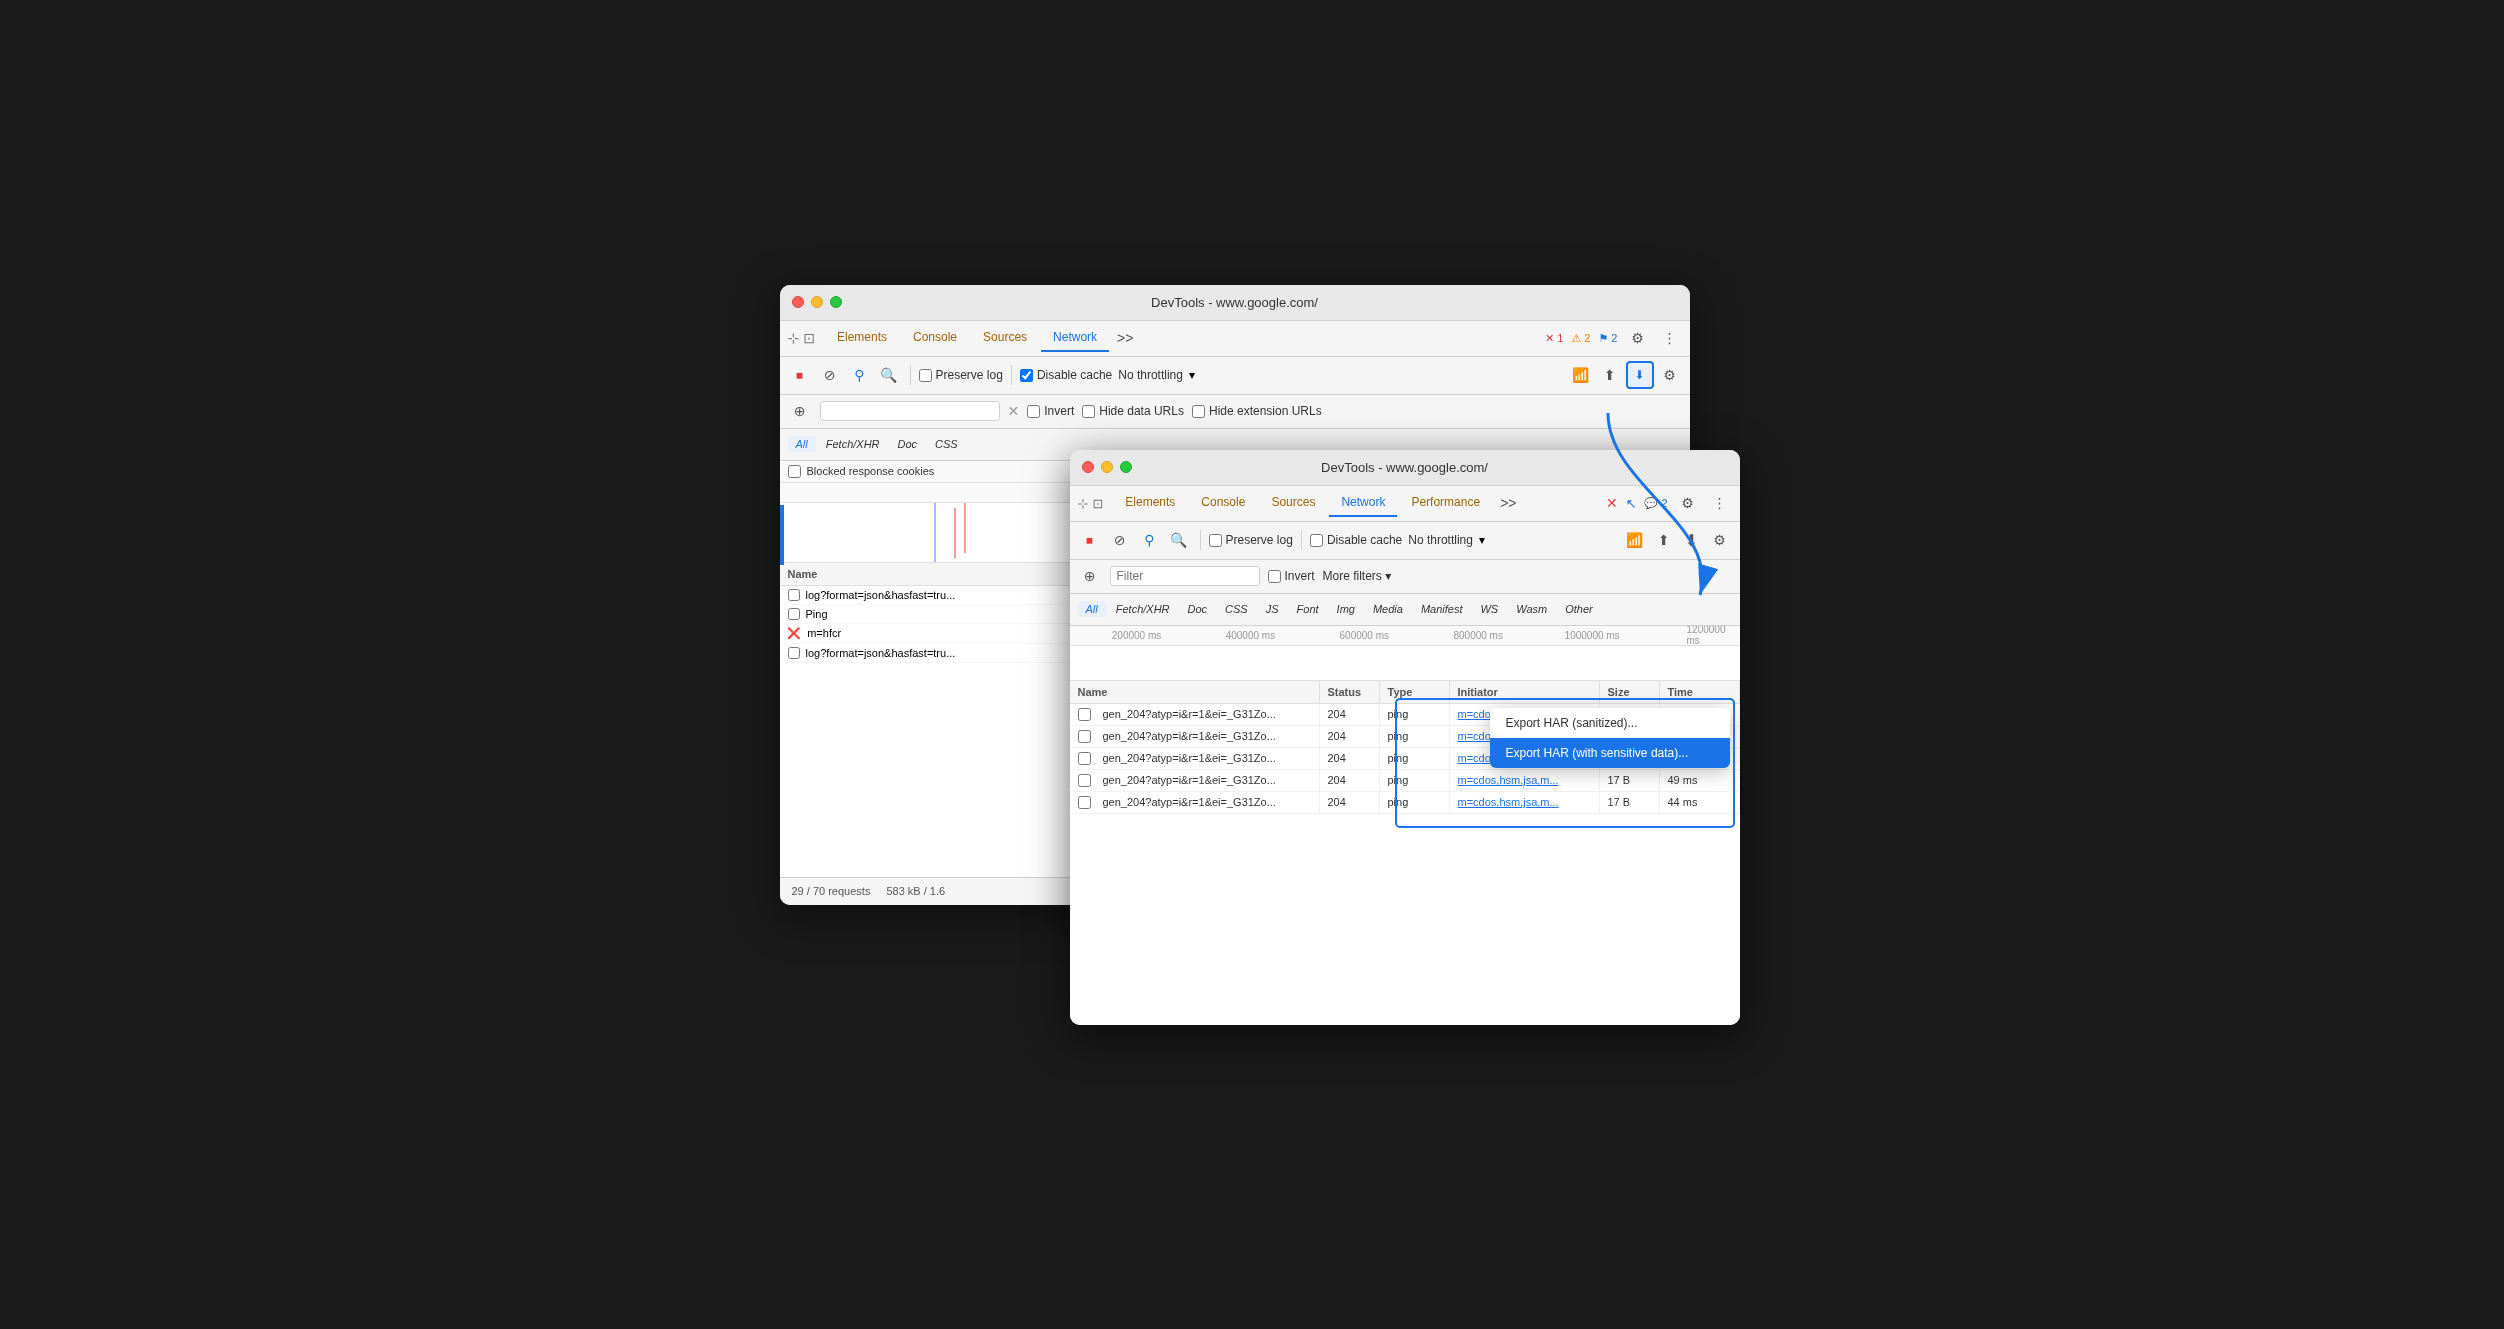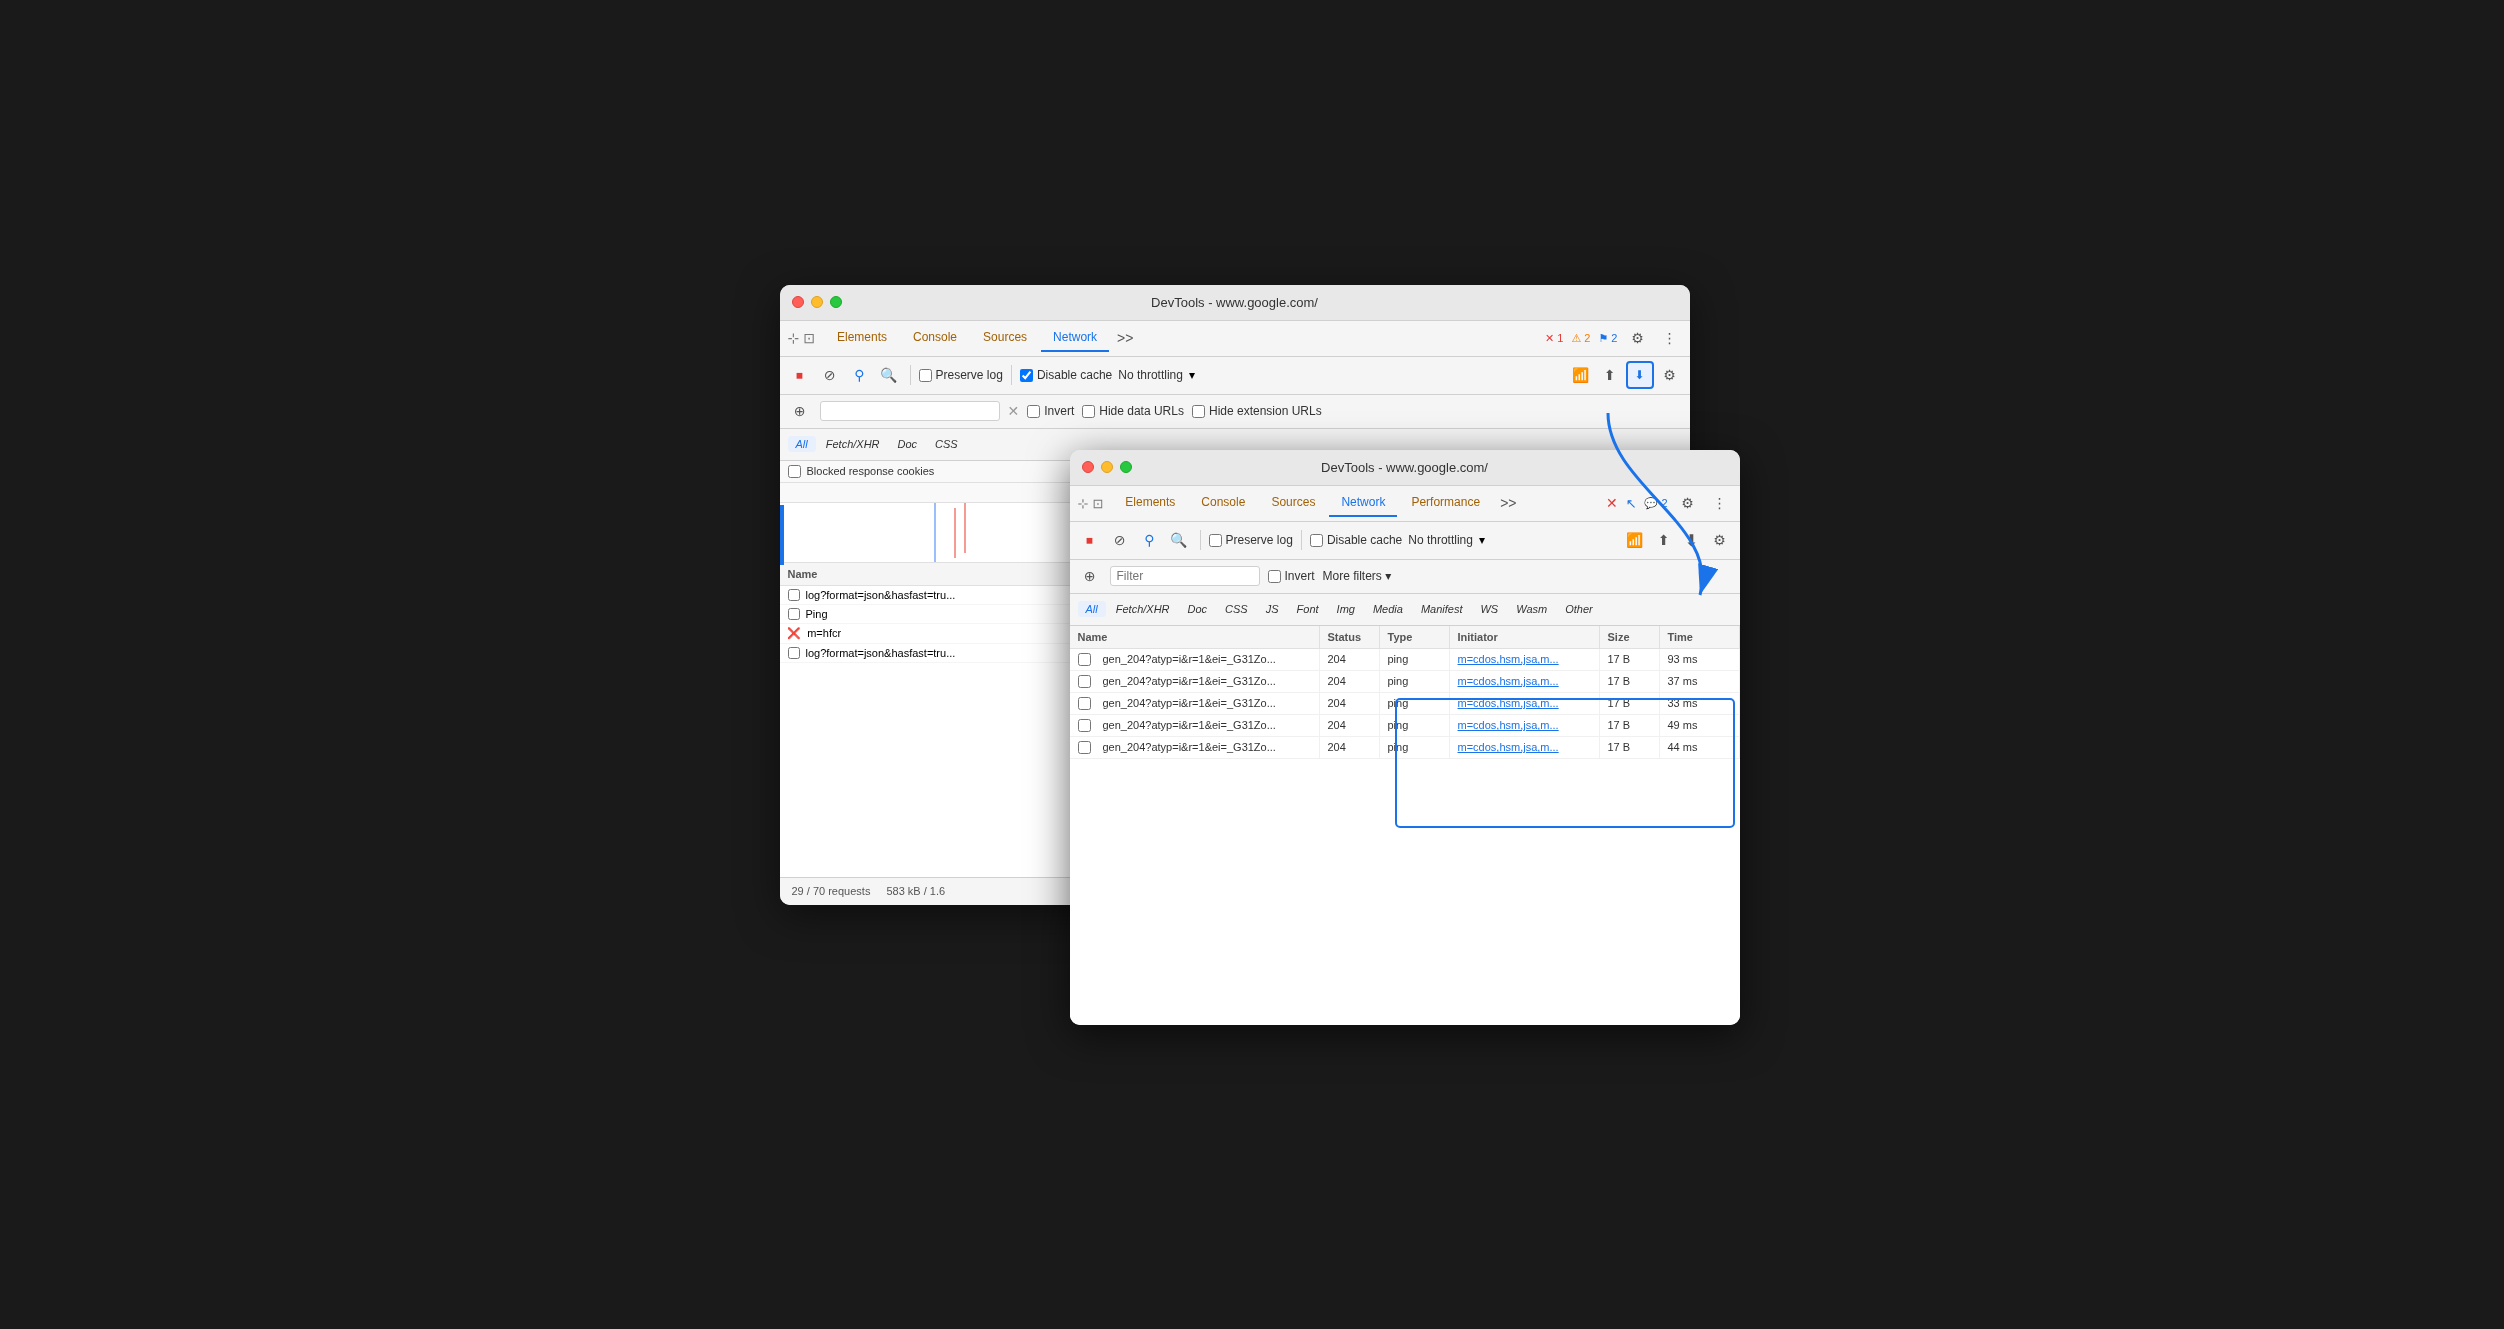--- a/index.html
+++ b/index.html
@@ -605,20 +605,30 @@
         <button class="type-btn">JS</button>
         <button class="type-btn">Font</button>
         <button class="type-btn">Img</button>
         <button class="type-btn">Media</button>
         <button class="type-btn">Manifest</button>
         <button class="type-btn">WS</button>
         <button class="type-btn">Wasm</button>
         <button class="type-btn">Other</button>
       </div>
 
+      <div class="timeline-area" style="height:55px;">
+        <div class="timeline-ruler">
+          <span class="ruler-mark" style="left:10%;">200000 ms</span>
+          <span class="ruler-mark" style="left:27%;">400000 ms</span>
+          <span class="ruler-mark" style="left:44%;">600000 ms</span>
+          <span class="ruler-mark" style="left:61%;">800000 ms</span>
+          <span class="ruler-mark" style="left:78%;">1000000 ms</span>
+          <span class="ruler-mark" style="left:95%;">1200000 ms</span>
+        </div>
+      </div>
 
       <div class="network-table" style="flex:1;overflow:auto;">
         <div class="table-header">
           <div class="th">Name</div>
           <div class="th">Status</div>
           <div class="th">Type</div>
           <div class="th">Initiator</div>
           <div class="th">Size</div>
           <div class="th">Time</div>
         </div>
@@ -679,20 +689,24 @@
           <div class="td">204</div>
           <div class="td">ping</div>
           <div class="td td-link">m=cdos,hsm,jsa,m...</div>
           <div class="td">17 B</div>
           <div class="td">44 ms</div>
         </div>
       </div>
 
     </div>
 
+    <div class="context-menu" style="top:258px;right:10px;">
+      <div class="menu-item">Export HAR (sanitized)...</div>
+      <div class="menu-item highlighted">Export HAR (with sensitive data)...</div>
+    </div>
 
     <div style="position:absolute;top:248px;right:5px;width:340px;height:130px;border:2.5px solid #1a73e8;border-radius:5px;pointer-events:none;z-index:200;"></div>
   </div>
 
   <svg class="arrow-svg" style="top:0;left:0;width:960px;height:760px;" viewBox="0 0 960 760">
     <defs>
       <marker id="arrowhead" markerWidth="10" markerHeight="7" refX="10" refY="3.5" orient="auto">
         <polygon points="0 0, 10 3.5, 0 7" fill="#1a73e8"></polygon>
       </marker>
     </defs>

